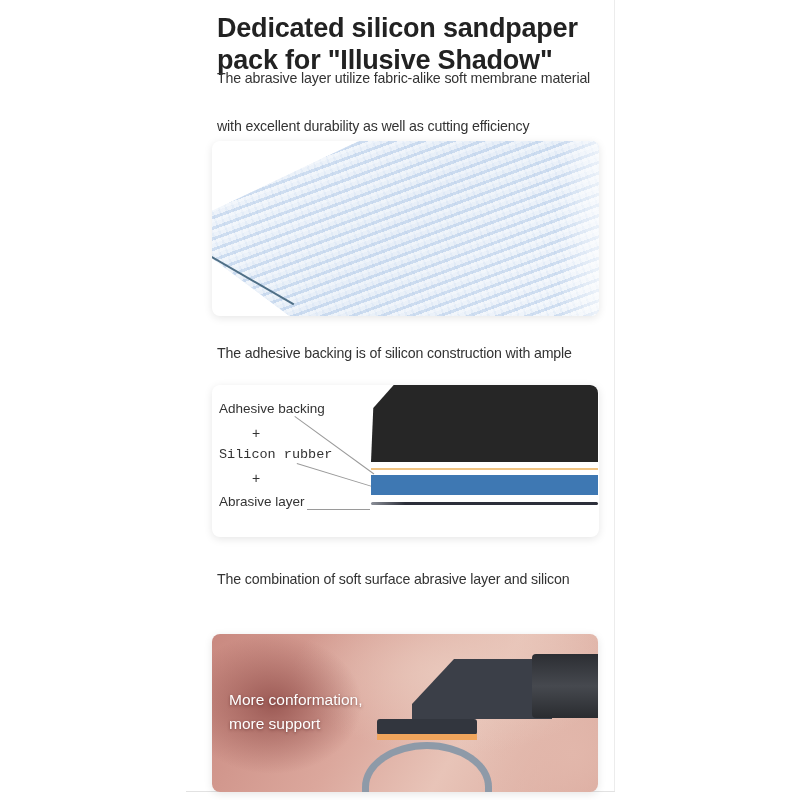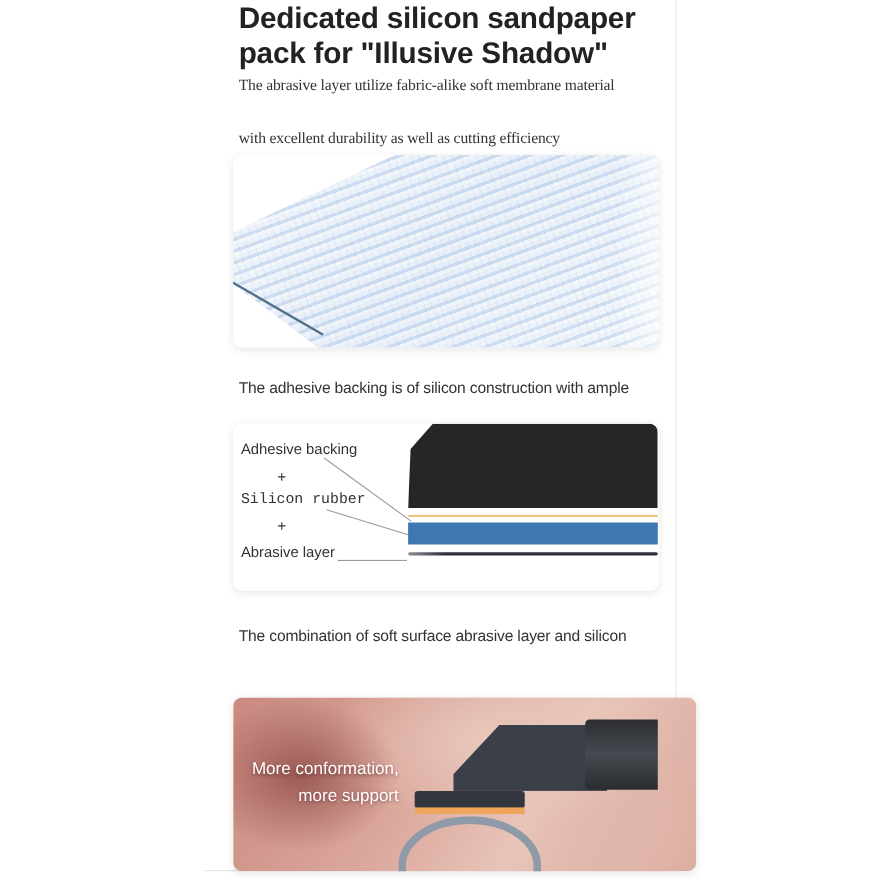--- a/index.html
+++ b/index.html
@@ -2,27 +2,27 @@
 <html><head>
   <meta charset="utf-8">
   <style>
     * { box-sizing: border-box; margin: 0; padding: 0; }
     html, body { width: 800px; height: 800px; background: #ffffff; overflow: hidden; }
     body { position: relative; font-family: "Liberation Sans", "DejaVu Sans", sans-serif; color: #2a2a2a; }
 
     .page-edge-right { position: absolute; left: 614px; top: 0; width: 1px; height: 792px; background: #ececec; }
     .page-edge-bottom { position: absolute; left: 186px; top: 791px; width: 429px; height: 1px; background: #e2e2e2; }
 
-    .title { position: absolute; left: 217px; top: 0; width: 400px; font-size: 27px; font-weight: bold; line-height: 32px; color: #222; letter-spacing: -0.2px; }
+    .title { position: absolute; left: 217px; top: 12px; width: 400px; font-size: 27px; font-weight: bold; line-height: 32px; color: #222; letter-spacing: -0.2px; }
     .para { position: absolute; left: 217px; font-size: 14.2px; line-height: 24px; color: #333; letter-spacing: -0.15px; }
-    .para1 { top: 66px; width: 395px; font-family: Liberation Serif, serif; }
+    .para1 { top: 66px; width: 395px; }
     .para2 { top: 341px; width: 395px; }
     .para3 { top: 567px; width: 395px; }
 
-    .card { position: absolute; border-radius: 8px; background: #fff; box-shadow: 0 2px 8px rgba(0,0,0,0.10); overflow: hidden; text-align: right; }
+    .card { position: absolute; border-radius: 8px; background: #fff; box-shadow: 0 2px 8px rgba(0,0,0,0.10); overflow: hidden; }
 
     
     .card1 { left: 212px; top: 141px; width: 387px; height: 175px; background: #fff; }
     .sandpaper {
       position: absolute; left: 0; top: 0; width: 387px; height: 175px;
       clip-path: polygon(38% 0, 100% 0, 100% 100%, 20% 100%, 0 67%, 0 40%);
       background:
         repeating-linear-gradient(-20deg, rgba(255,255,255,0.55) 0 3px, rgba(190,210,235,0.55) 3px 6px, rgba(255,255,255,0.35) 6px 10px),
         repeating-linear-gradient(70deg, rgba(200,218,240,0.35) 0 2px, rgba(255,255,255,0.2) 2px 7px),
         linear-gradient(135deg, #e3ecf7 0%, #d2e0f2 50%, #e6eef8 100%);
@@ -42,21 +42,21 @@
     .leader1 { left: 83px; top: 31px; width: 98px; transform: rotate(36deg); }
     .leader2 { left: 85px; top: 78px; width: 80px; transform: rotate(17deg); }
     .leader3 { left: 95px; top: 124px; width: 63px; }
 
     .block-black { position: absolute; left: 371px; top: 0; width: 227px; height: 77px; background: #262626; border-radius: 0 8px 0 0; clip-path: polygon(10% 0, 100% 0, 100% 100%, 0 100%, 1% 30%); }
     .stripe-orange { position: absolute; left: 371px; top: 83px; width: 227px; height: 2px; background: #f0c381; }
     .stripe-blue { position: absolute; left: 371px; top: 90px; width: 227px; height: 20px; background: #3e78b3; }
     .stripe-dark { position: absolute; left: 371px; top: 117px; width: 227px; height: 3px; background: linear-gradient(to right, #8b8f98 0%, #2c2f3a 15%, #2c2f3a 100%); border-radius: 2px; }
 
     
-    .card3 { left: 212px; top: 634px; width: 421px; height: 158px; border-radius: 8px;
+    .card3 { left: 212px; top: 634px; width: 386px; height: 158px; border-radius: 8px;
       background:
         radial-gradient(ellipse 90px 70px at 60px 70px, #9c5a55 0%, rgba(156,90,85,0) 100%),
         radial-gradient(ellipse 160px 80px at 240px 40px, #e9c8bc 0%, rgba(233,200,188,0) 100%),
         radial-gradient(ellipse 100px 90px at 360px 120px, #e2b7ab 0%, rgba(226,183,171,0) 100%),
         linear-gradient(120deg, #c98980 0%, #dba79c 40%, #e8c4b8 65%, #d9a89c 100%);
       padding-left: 34px;
     }
     .tool-arm { position: absolute; left: 200px; top: 25px; width: 140px; height: 60px; background: #3b3f48; clip-path: polygon(30% 0, 100% 0, 100% 100%, 0 100%, 0 75%); }
     .tool-handle { position: absolute; left: 320px; top: 20px; width: 66px; height: 64px; background: linear-gradient(to bottom, #2c2e33, #46494f 50%, #2a2c30); border-radius: 4px 0 0 4px; }
     .tool-pad { position: absolute; left: 165px; top: 85px; width: 100px; height: 16px; background: #32363e; border-radius: 3px; }

